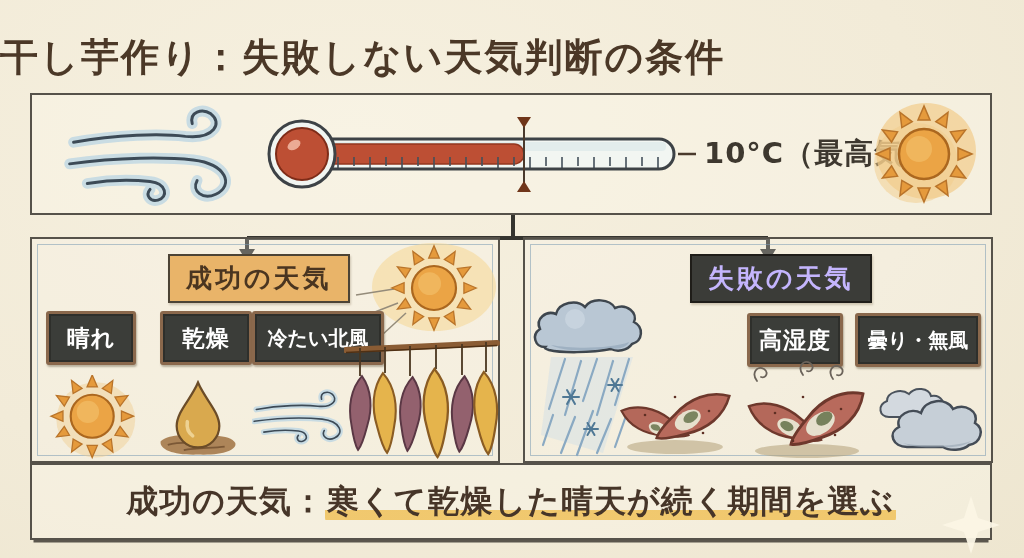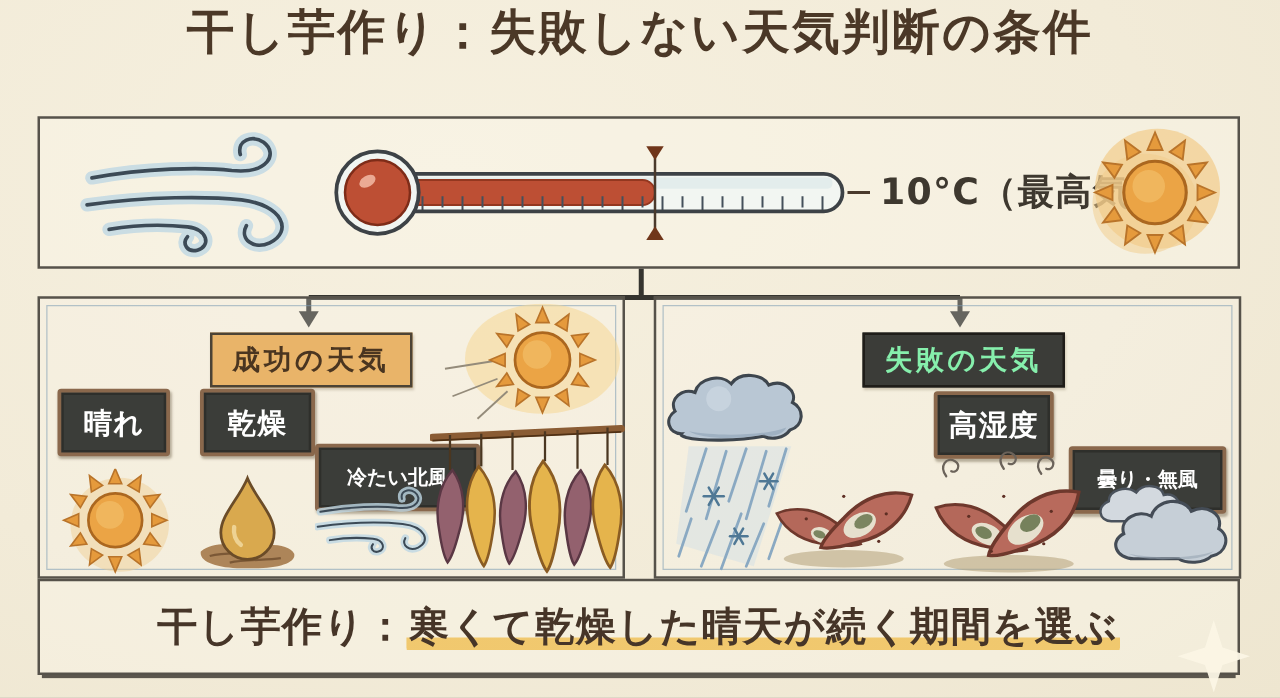--- a/index.html
+++ b/index.html
@@ -3,21 +3,21 @@
 <meta charset="utf-8">
 <style>
   html,body{margin:0;padding:0;background:#d8d2c2;}
   #canvas{
     position:relative;width:1024px;height:558px;overflow:hidden;
     background:radial-gradient(ellipse at 35% 25%, #f6f0df 0%, #f2ebd8 60%, #eee6d0 100%);
     font-family:"DejaVu Sans","Liberation Sans",sans-serif;
   }
   .abs{position:absolute;}
   #title{
-    position:absolute;top:0;left:0;width:100%;text-align:center;
+    position:absolute;top:32px;left:0;width:100%;
     font-size:38px;font-weight:bold;color:#4b3827;letter-spacing:2px;
   }
   .band{
     position:absolute;box-sizing:border-box;border:2.5px solid #56524a;
     background:rgba(252,248,238,0.35);
   }
   #thermo-band{left:30px;top:93px;width:962px;height:122px;}
   #bottom-band{
     left:30px;top:463px;width:962px;height:77px;
     display:flex;align-items:center;justify-content:center;
@@ -28,33 +28,33 @@
     top:237px;width:470px;height:226px;background:rgba(252,248,238,0.25);
   }
   .panel::before{
     content:"";position:absolute;inset:5px;border:1.5px solid rgba(122,155,178,0.55);
     pointer-events:none;
   }
   #success-panel{left:30px;}
   #failure-panel{left:523px;}
   .panel-heading{
     position:absolute;box-sizing:border-box;display:flex;align-items:center;justify-content:center;
-    font-weight:bold;font-size:22px;letter-spacing:3px;padding:5px 16px;
-    border:2.5px solid #4c4335;box-shadow:1px 2px 2px rgba(90,70,40,.25);margin-top:12px;
+    font-weight:bold;font-size:26px;letter-spacing:3px;padding:5px 16px;
+    border:2.5px solid #4c4335;box-shadow:1px 2px 2px rgba(90,70,40,.25);
   }
   .success-heading{left:136px;top:15px;background:#e9b469;color:#4a3520;}
-  .failure-heading{left:165px;top:15px;background:#3b3c38;color:#86efac;border-color:#1f1d19;}
+  .failure-heading{left:165px;top:15px;background:#3b3c38;color:#c4b5fd;border-color:#1f1d19;}
   .board{
     position:absolute;box-sizing:border-box;height:54px;
     background:#3b3d39;border:3px solid #8a684c;border-radius:3px;
     box-shadow:inset 0 0 0 2px #2e2f2b,1px 2px 2px rgba(70,55,30,.35);
     color:#ffffff;display:flex;align-items:center;justify-content:center;
     font-weight:bold;font-size:23px;letter-spacing:1px;
   }
-  .board.small{font-size:16px;letter-spacing:0;margin-top:44px;}
+  .board.small{font-size:20px;letter-spacing:0;}
   #reading{
     position:absolute;left:672px;top:39px;font-size:29px;font-weight:bold;
     color:#3e382f;letter-spacing:1px;white-space:nowrap;
   }
   #point-text{font-size:32px;font-weight:bold;color:#463528;letter-spacing:1px;white-space:nowrap;}
   .hl{
     background-image:linear-gradient(rgba(240,196,98,.9),rgba(240,196,98,.9));
     background-repeat:no-repeat;background-size:100% 10px;background-position:0 90%;
     padding:0 2px 4px;border-radius:6px;text-align:center;
   }
@@ -289,20 +289,20 @@
 
     <svg class="abs" style="left:348px;top:148px" width="112" height="66" viewBox="0 0 112 66">
       <path d="M16 30 C6 30 4 18 14 14 C14 5 28 1 36 7 C42 -1 56 1 58 9 C68 7 74 17 68 23 L62 30 Z" fill="#d3d9df" stroke="#4a525c" stroke-width="2"></path>
       <path d="M34 60 C20 60 14 46 26 40 C22 28 38 20 48 26 C52 12 74 10 80 22 C92 16 106 24 102 36 C112 42 108 56 96 58 C90 64 76 64 70 60 Z" fill="#c6cfd7" stroke="#444c56" stroke-width="2.5"></path>
       <path d="M30 56 C48 60 82 60 98 54 C92 59 80 61 68 60 C52 61 38 60 30 56 Z" fill="#98a5b2" opacity="0.6"></path>
     </svg>
   </div>
 
   <div id="bottom-band" class="band">
     <div id="point-text">
-      <span>干し芋作り：</span><span class="hl">寒くて乾燥した晴天が続く期間を選ぶ</span>
+      <span>成功の天気：</span><span class="hl">寒くて乾燥した晴天が続く期間を選ぶ</span>
     </div>
     <svg class="abs" style="right:-10px;bottom:-16px" width="58" height="58" viewBox="0 0 58 58">
       <polygon points="29,0 36,22 58,29 36,36 29,58 22,36 0,29 22,22" fill="#fbf5e5" opacity="0.95"></polygon>
     </svg>
   </div>
 
 </div>
 
 </body></html>

